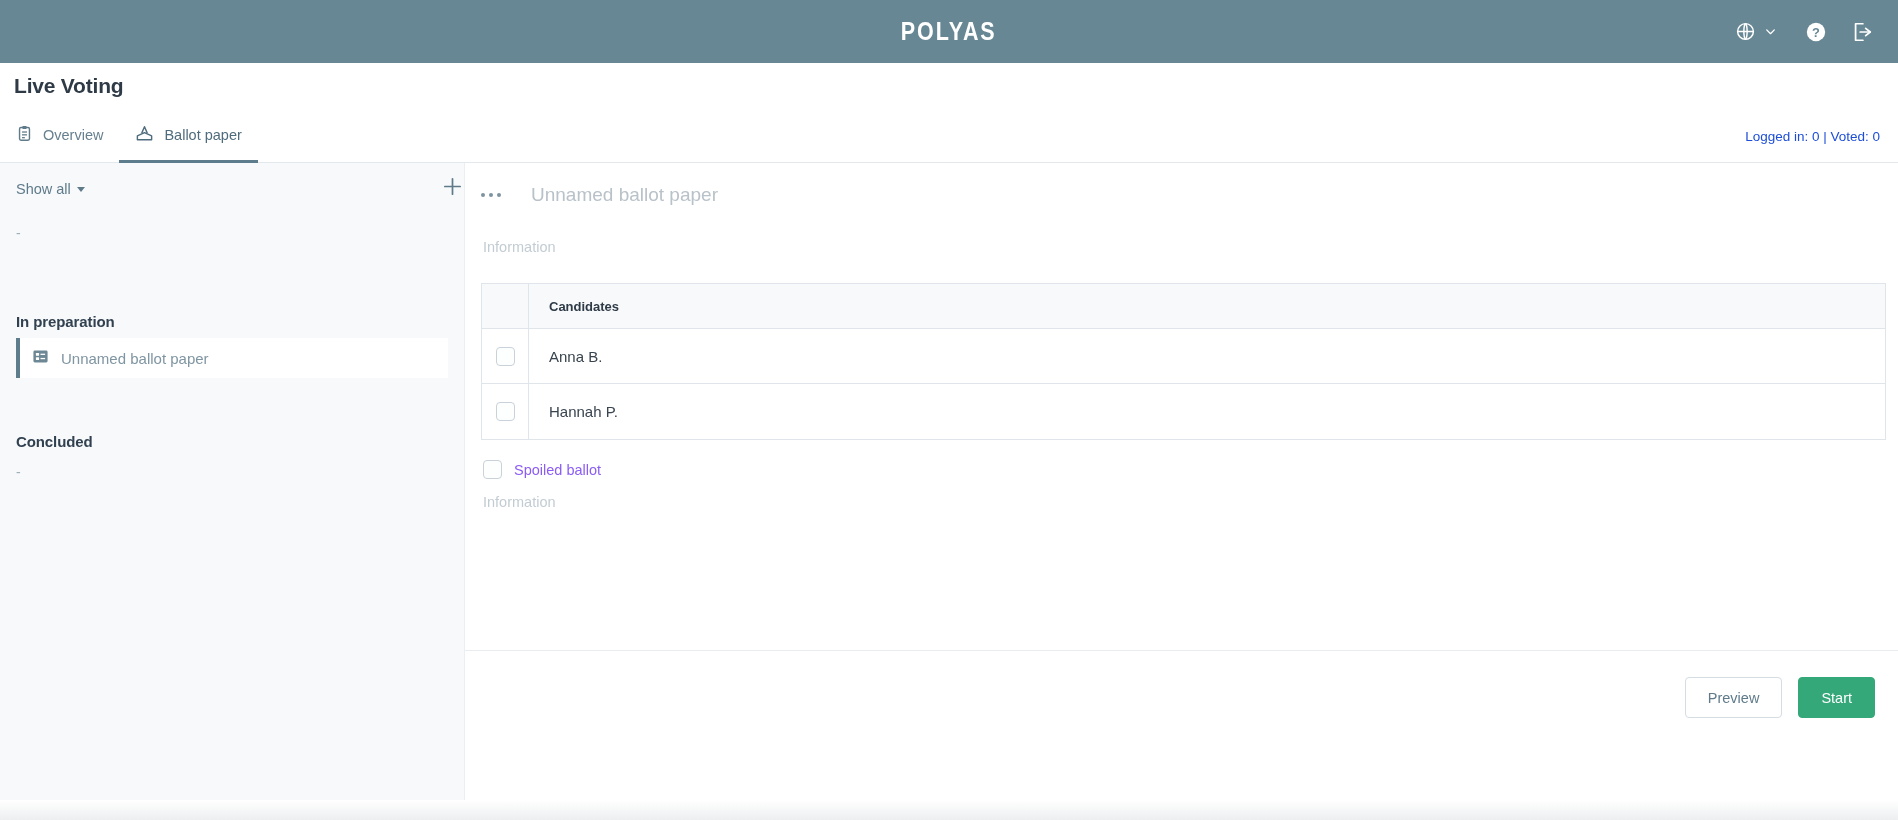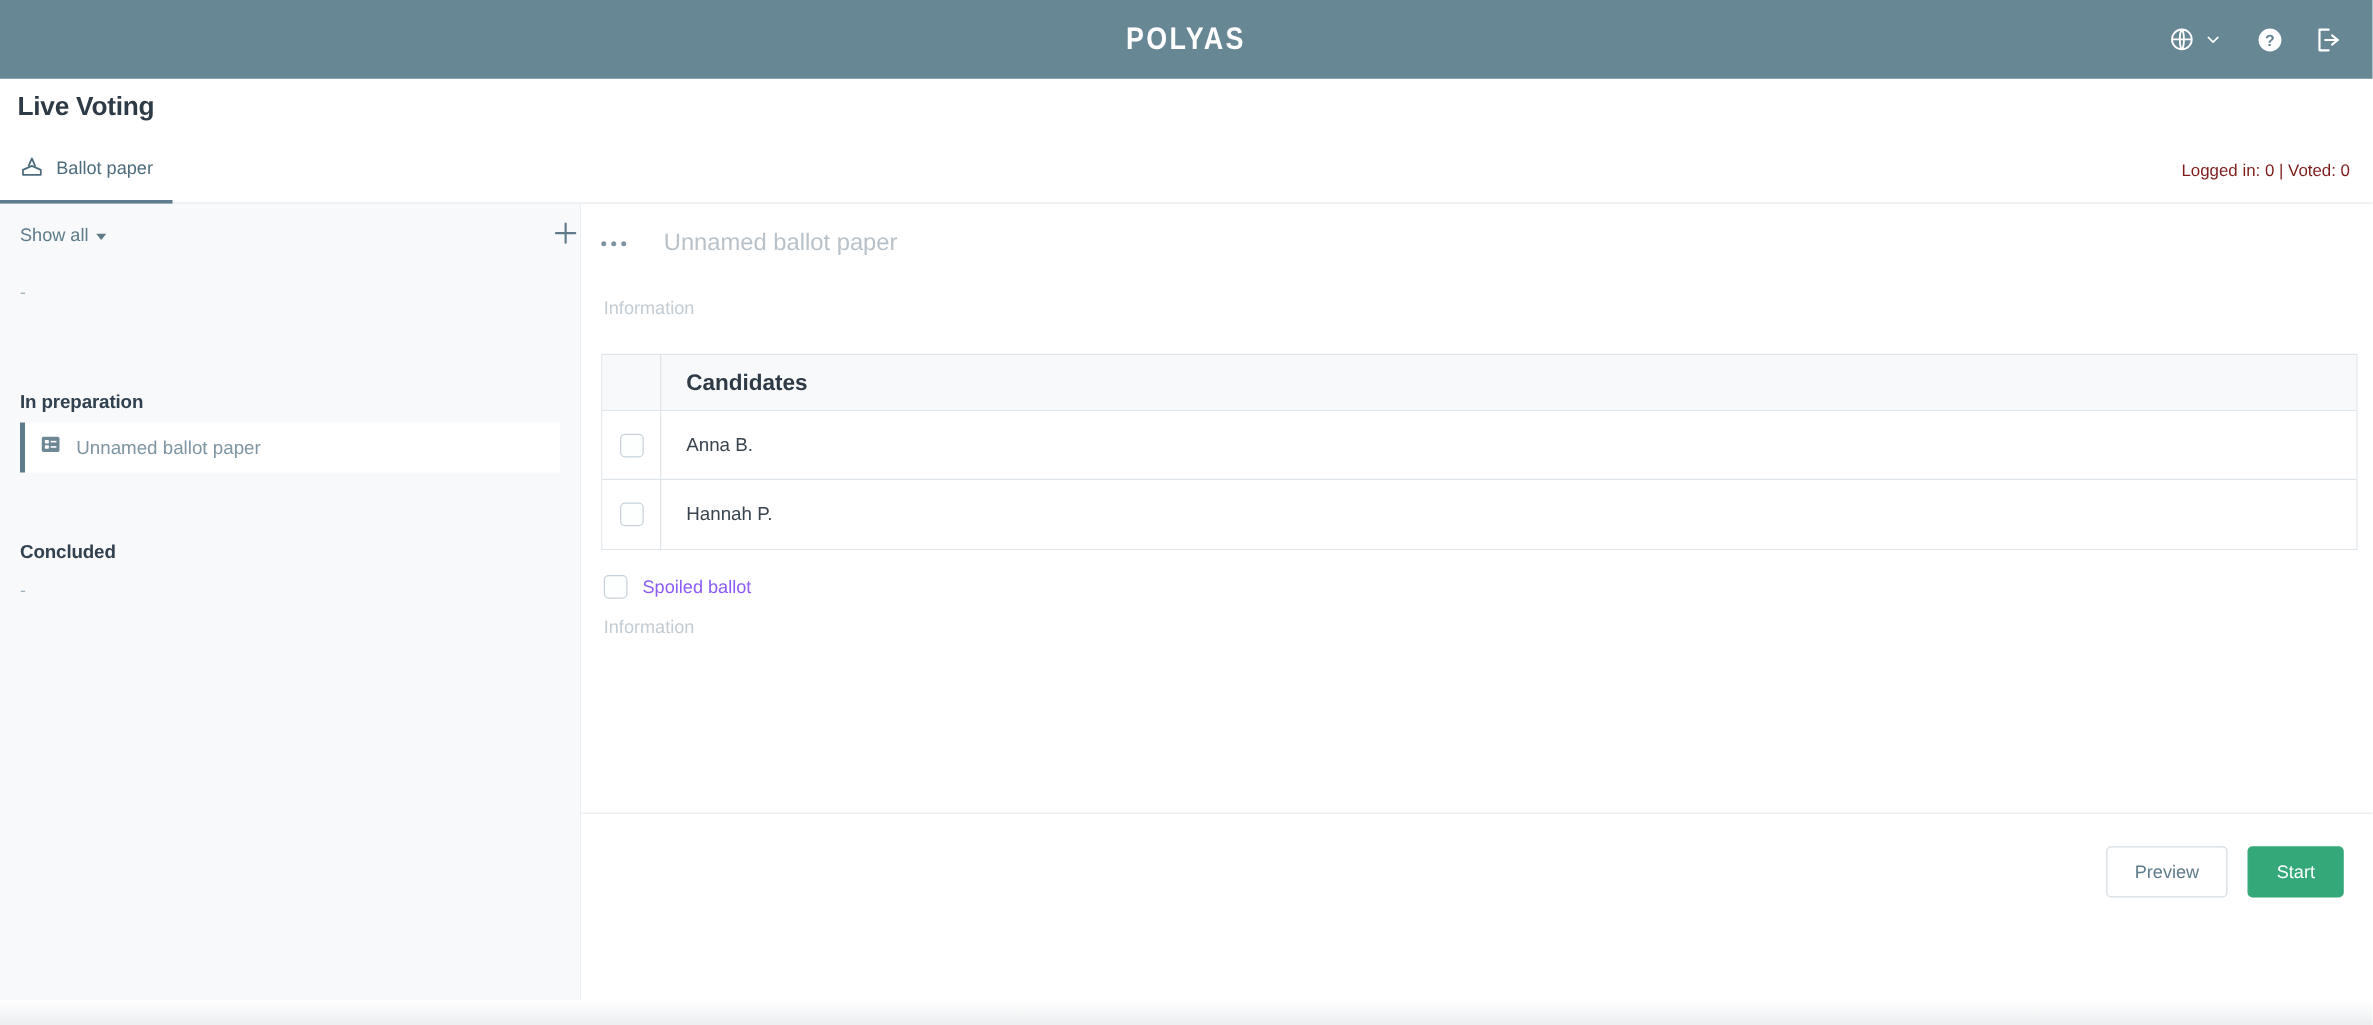--- a/index.html
+++ b/index.html
@@ -57,21 +57,21 @@
     padding: 0 16px; height: 53px; cursor: pointer;
     color: #67808f; font-size: 14.5px;
     border-bottom: 3px solid transparent;
     position: relative;
   }
   .tab.active { border-bottom-color: #5d7d8d; color: #4f6c7c; }
   .tab .tlabel { white-space: nowrap; }
   .stats {
     position: absolute; right: 18px; top: 0; height: 53px;
     display: flex; align-items: center;
-    font-size: 13.5px; color: #7f1d1d;
+    font-size: 13.5px; color: #1d4ed8;
   }
 
   
   .sidebar {
     position: absolute; left: 0; top: 163px;
     width: 465px; height: 637px;
     background: #f7f9fb;
     border-right: 1px solid #eceff2;
   }
   .side-toolbar {
@@ -159,21 +159,21 @@
   .cell-check {
     width: 47px; min-width: 47px;
     border-right: 1px solid #dfe5ea;
     display: flex; align-items: center; justify-content: center;
   }
   .cell-name {
     flex: 1; display: flex; align-items: center;
     padding-left: 20px;
     font-size: 15px; color: #39444e;
   }
-  .cell-name.hd { font-weight: bold; color: #2e3a46; font-size: 18px; }
+  .cell-name.hd { font-weight: bold; color: #2e3a46; font-size: 13px; }
 
   .cbox {
     width: 19px; height: 19px;
     border: 1px solid #c9d2d9;
     border-radius: 4px;
     background: #fdfefe;
     cursor: pointer;
   }
 
   
@@ -269,20 +269,32 @@
         </svg>
       </span>
     </div>
   </div>
 </div>
 
 <div class="page-title">Live Voting</div>
 
 <div class="tabbar">
   <div class="tabs">
+    <div class="tab">
+      <span>
+        <svg width="17" height="17" viewBox="0 0 24 24" fill="#5f7b8a">
+          <rect x="5" y="3.5" width="14" height="18" rx="2" fill="none" stroke="#5f7b8a" stroke-width="2"></rect>
+          <rect x="9" y="1.5" width="6" height="4" rx="1" fill="#5f7b8a"></rect>
+          <rect x="8.5" y="9" width="7" height="1.8" fill="#5f7b8a"></rect>
+          <rect x="8.5" y="13" width="7" height="1.8" fill="#5f7b8a"></rect>
+          <rect x="8.5" y="17" width="4" height="1.8" fill="#5f7b8a"></rect>
+        </svg>
+      </span>
+      <span class="tlabel">Overview</span>
+    </div>
     <div class="tab active">
       <span>
         <svg width="19" height="19" viewBox="0 0 24 24" fill="none" stroke="#4f6c7c" stroke-width="1.8" stroke-linejoin="round">
           <path d="M3 15l9-4 9 4v5H3z"></path>
           <path d="M8.5 11.5l3.5-8 3.5 8"></path>
         </svg>
       </span>
       <span class="tlabel">Ballot paper</span>
     </div>
   </div>

